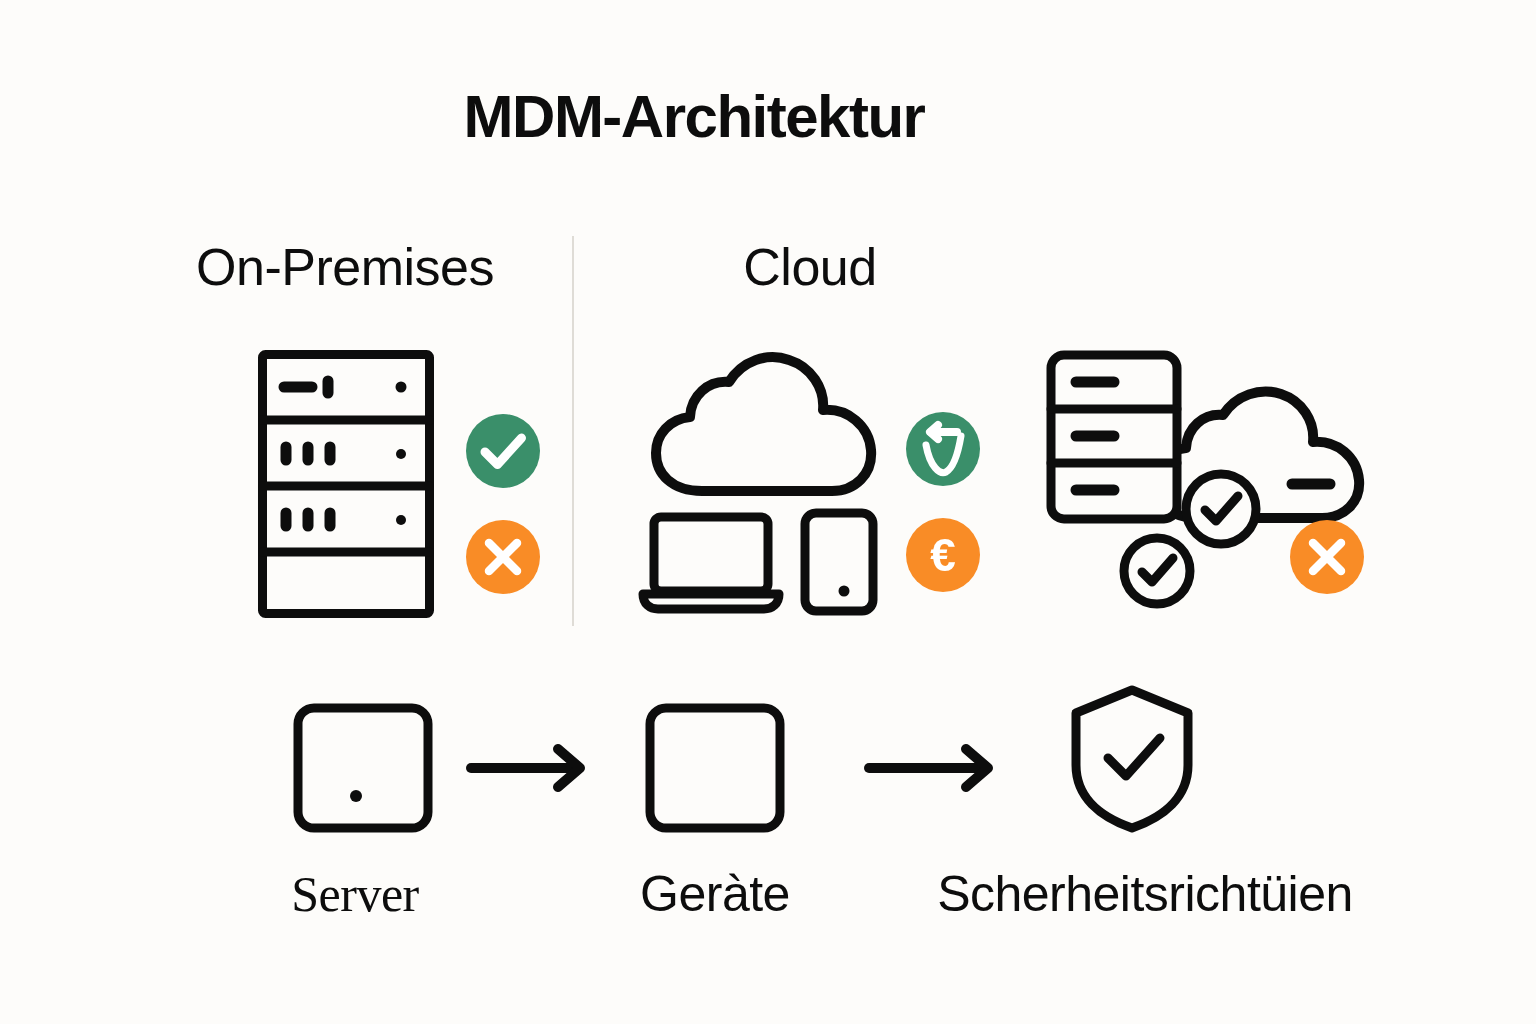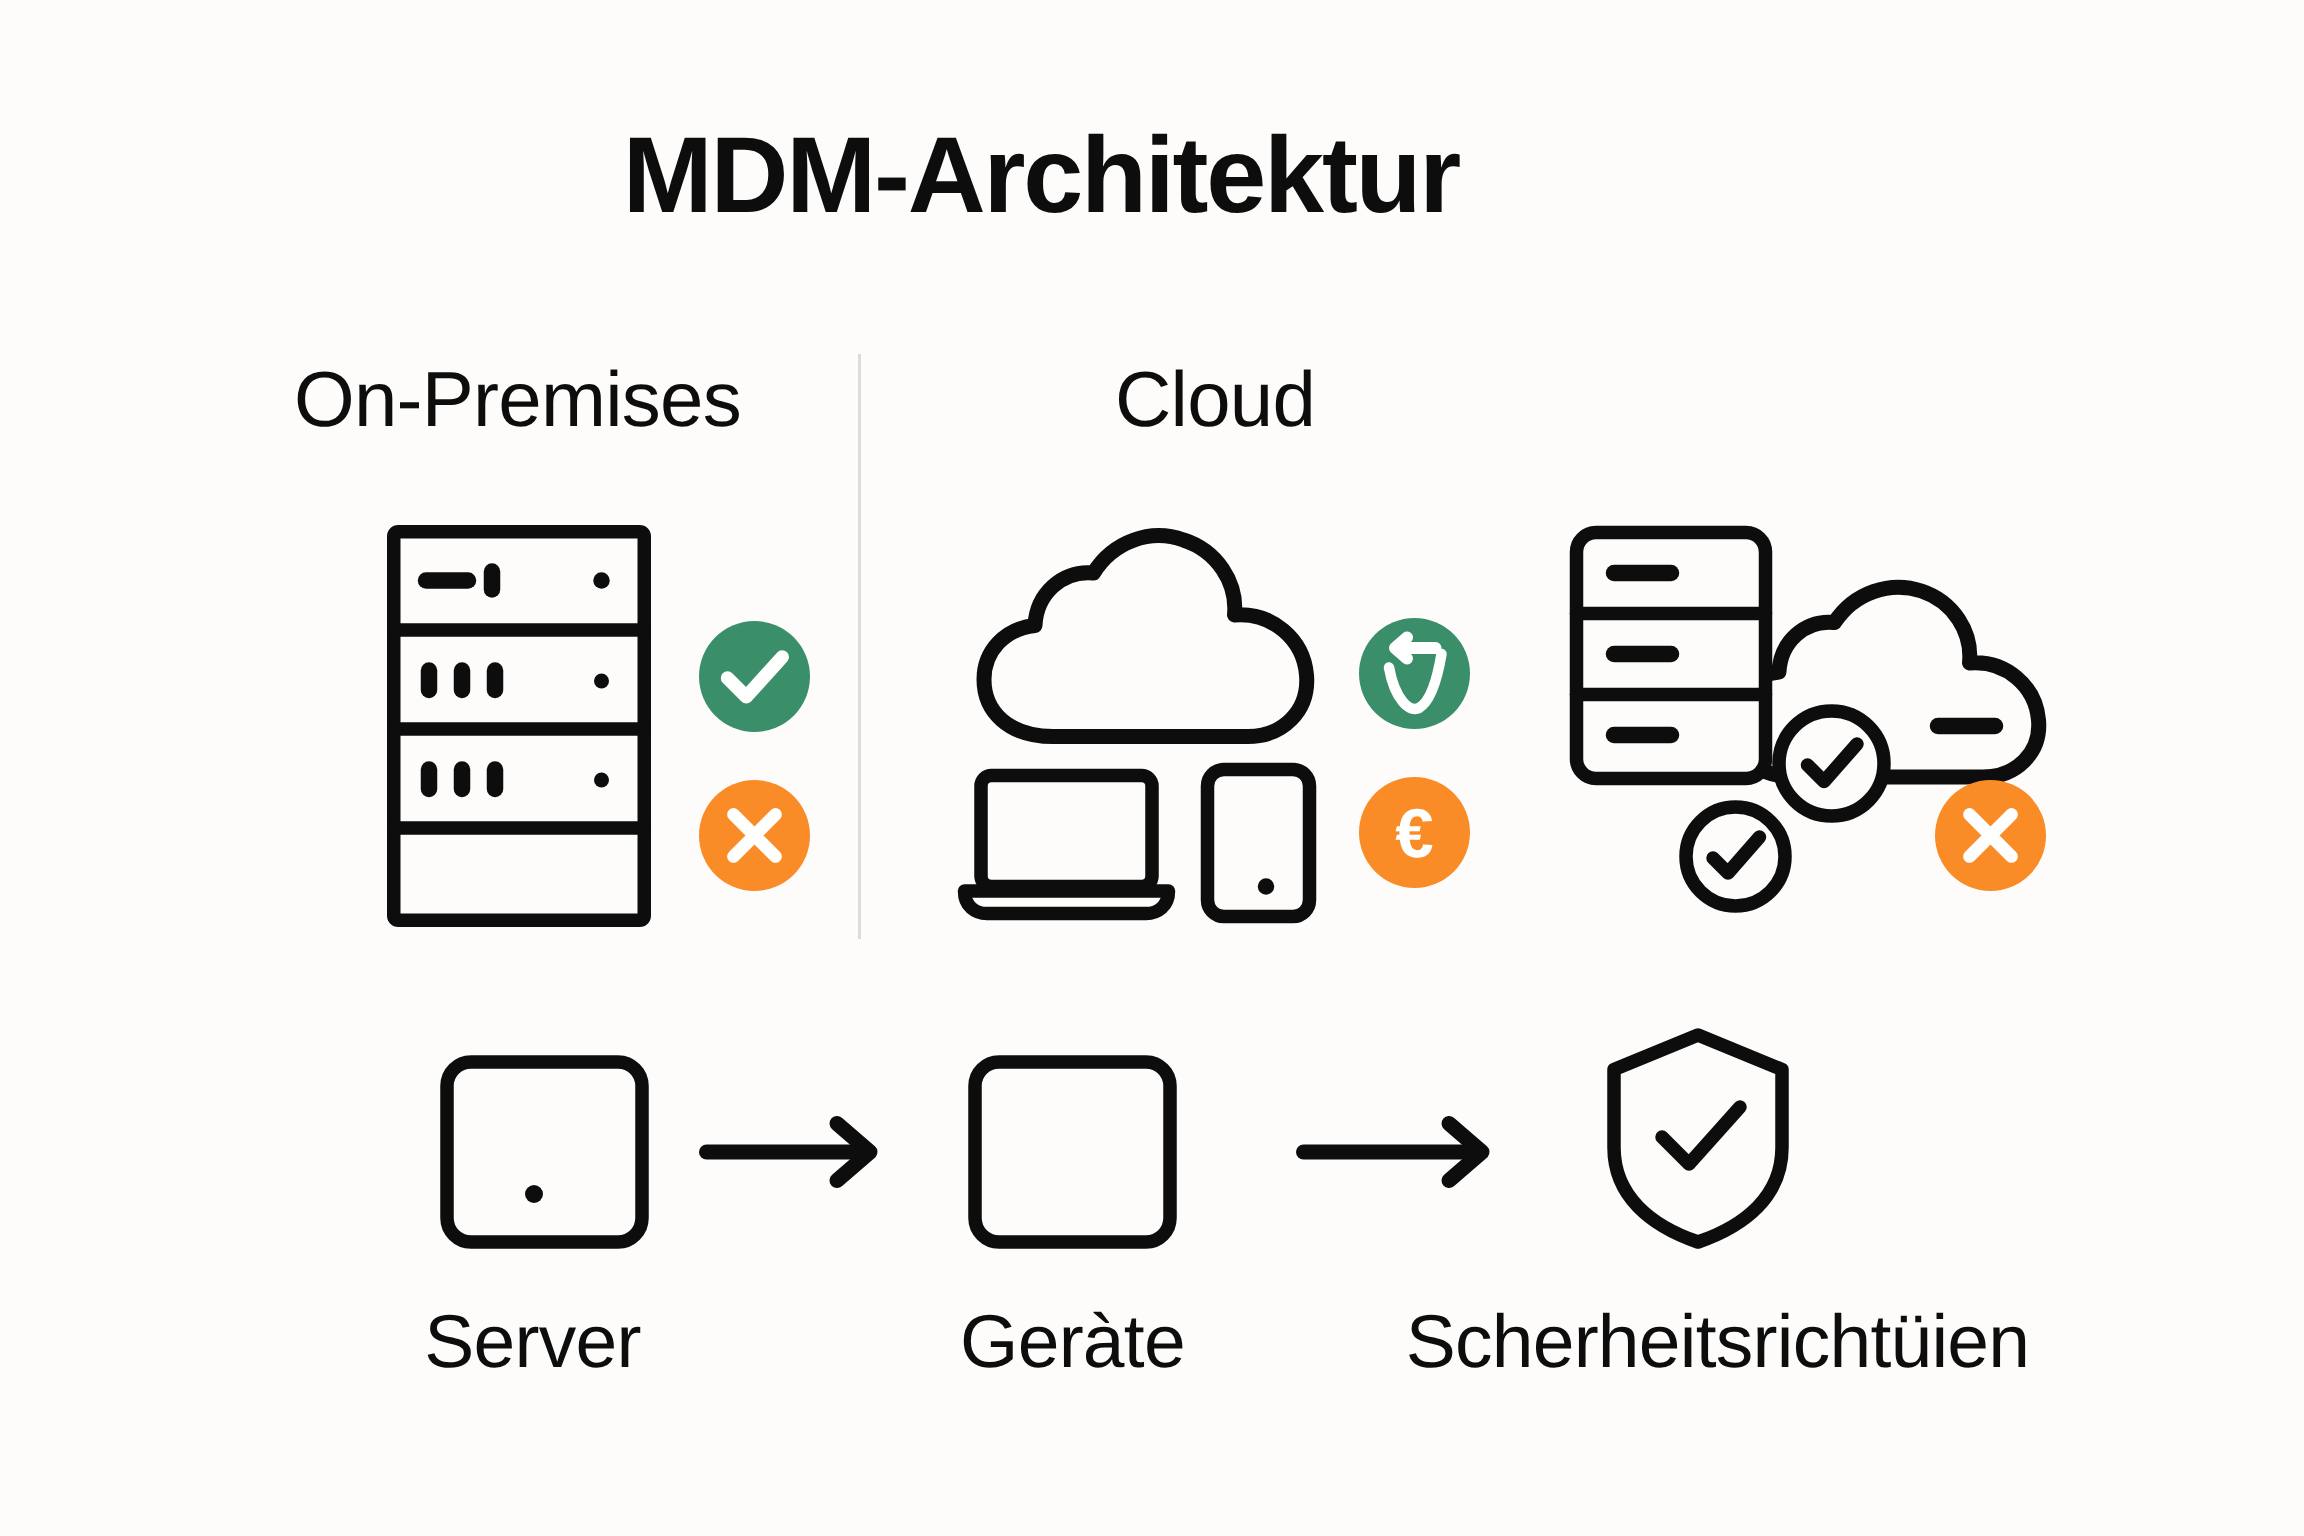--- a/index.html
+++ b/index.html
@@ -18,21 +18,21 @@
     color: #0d0d0d;
   }
 
   
   #page-title {
     position: absolute;
     left: 0;
     top: 62px;
     width: 1388px;
     text-align: center;
-    font-size: 72px;
+    font-size: 60px;
     line-height: 110px;
     font-weight: 700;
     letter-spacing: -1.5px;
     color: #0d0d0d;
     white-space: nowrap;
   }
 
   
   .col-header {
     position: absolute;
@@ -77,21 +77,21 @@
     position: absolute;
     top: 862px;
     font-size: 50px;
     line-height: 64px;
     font-weight: 400;
     letter-spacing: -0.5px;
     color: #0d0d0d;
     text-align: center;
     white-space: nowrap;
   }
-  #lbl-server  { left: 180px; width: 350px; }
+  #lbl-server  { left: 180px; width: 350px; font-family: Liberation Serif, serif; }
   #lbl-geraete { left: 540px; width: 350px; }
   #lbl-policy  { left: 840px; width: 610px; }
 </style>
 </head>
 <body>
 
 <div id="canvas">
 
   <div id="page-title">MDM-Architektur</div>
 

